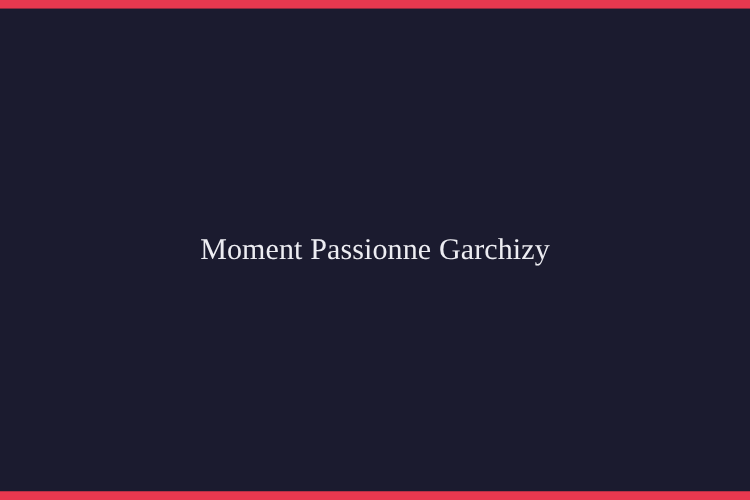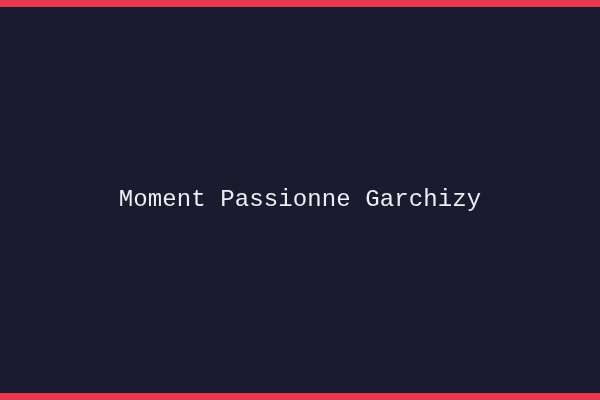--- a/index.html
+++ b/index.html
@@ -48,21 +48,21 @@
     display: flex;
     align-items: center;
     justify-content: center;
     background: #1b1b2f;
     padding: 0 24px;
     box-sizing: border-box;
   }
 
   .card-title {
     margin: 0;
-    font-family: Liberation Mono, monospace;
+    font-family: Liberation Serif, serif;
     font-size: 24px;
     font-weight: 400;
     line-height: 1.25;
     letter-spacing: 0.1px;
     color: #ededf2;
     text-align: center;
     white-space: nowrap;
     -webkit-font-smoothing: antialiased;
   }
 </style>

